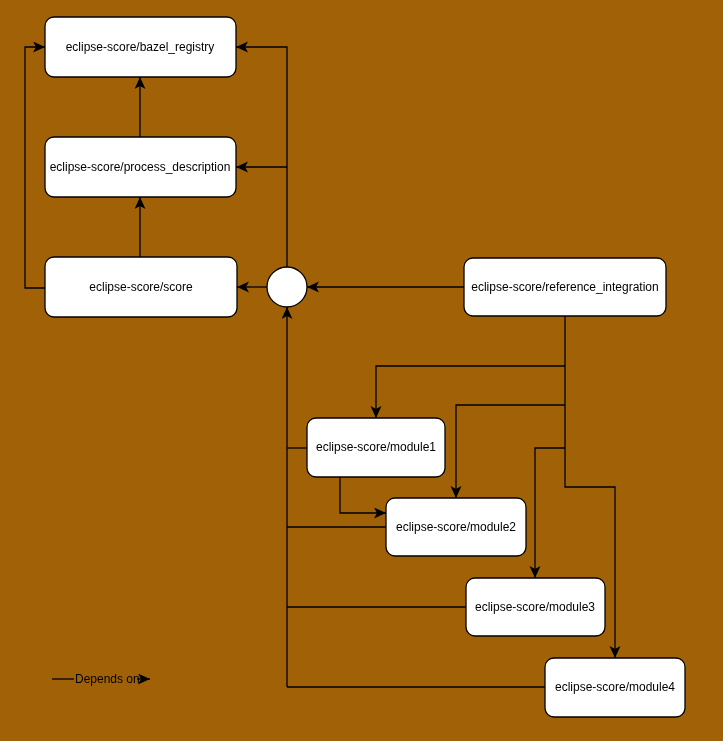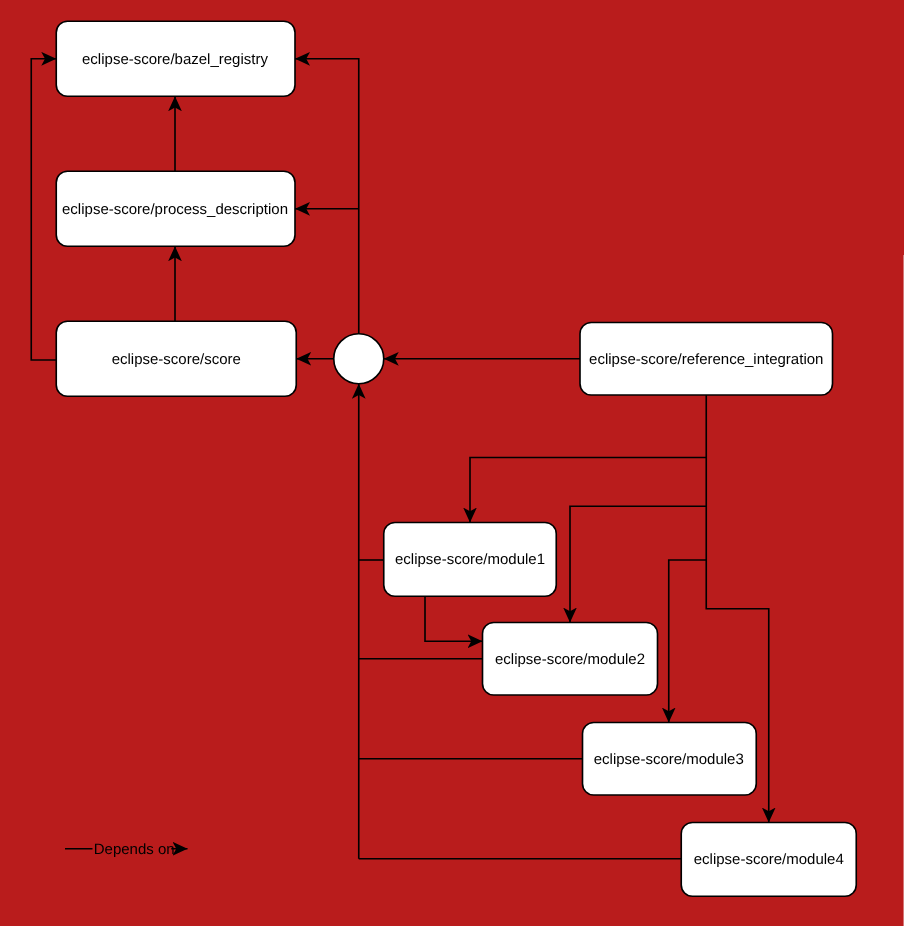--- a/index.html
+++ b/index.html
@@ -6,21 +6,21 @@
   html, body {
     margin: 0;
     padding: 0;
     background: #ffffff;
     font-family: "Liberation Sans", sans-serif;
   }
   .canvas {
     position: relative;
     width: 723px;
     height: 741px;
-    background: #b91c1c;
+    background: #a16207;
     overflow: hidden;
   }
   svg text {
     font-family: "Liberation Sans", sans-serif;
     font-size: 12px;
     fill: #000000;
   }
   svg .node-box {
     fill: #ffffff;
     stroke: #000000;

